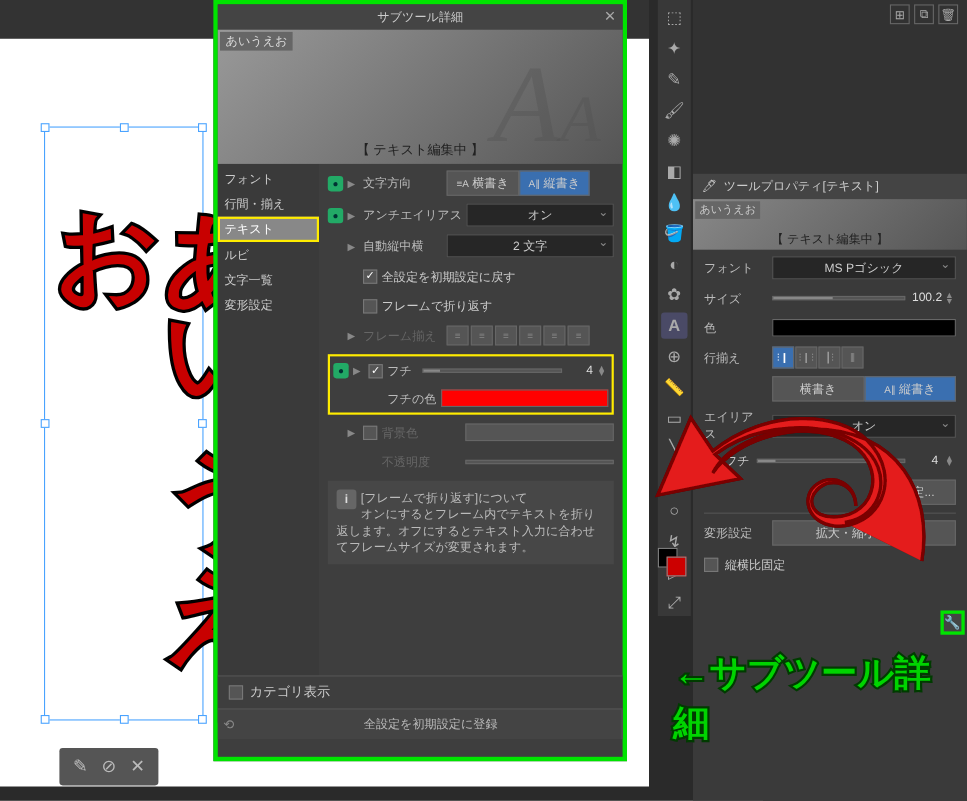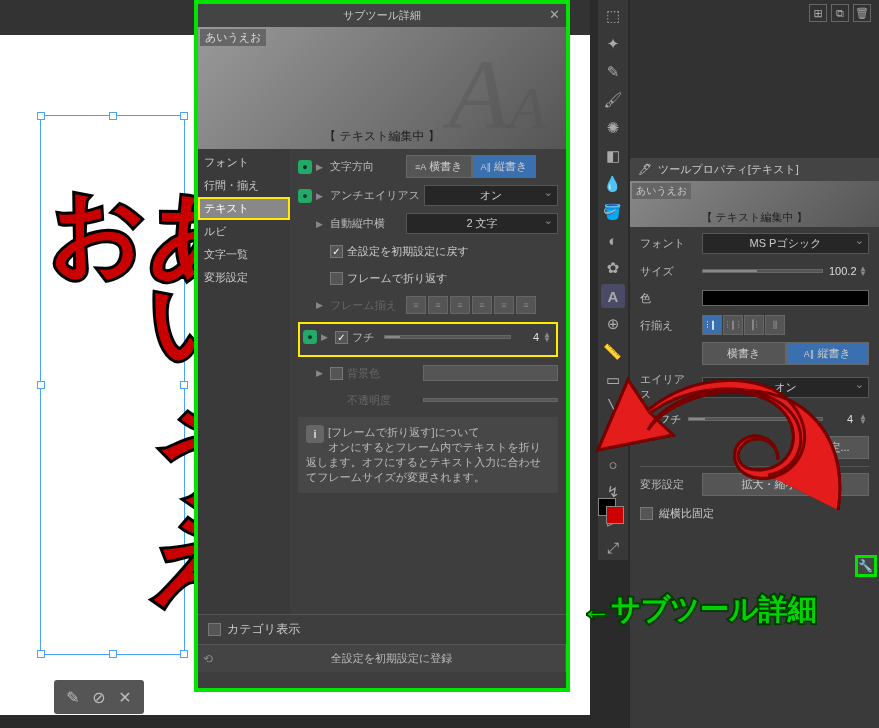--- a/index.html
+++ b/index.html
@@ -80,21 +80,21 @@
 .align-set { display:flex; gap:1px; }
 .align-set .al { width:20px; height:20px; background:#555; border:1px solid #666; display:flex; align-items:center; justify-content:center; font-size:9px; color:#999; }
 .align-set .al.sel { background:#3a6fb0; color:#fff; }
 .spacer-line { height:1px; background:#555; margin:6px 0; }
 .transform-btn { flex:1; background:#555; border:1px solid #666; padding:3px 6px; text-align:center; }
 
 
 .arrow { position:absolute; left:588px; top:340px; width:280px; height:200px; pointer-events:none; }
 
 
-.callout { position:absolute; left:582px; top:590px; font-size:29px; font-weight:900; color:#00d400; -webkit-text-stroke:4px #003b00; paint-order: stroke fill; }
+.callout { position:absolute; left:612px; top:590px; font-size:33px; font-weight:900; color:#00d400; -webkit-text-stroke:4px #003b00; paint-order: stroke fill; }
 .green-wrench { position:absolute; right:2px; top:555px; width:22px; height:22px; border:3px solid #00e400; background:#444; display:flex; align-items:center; justify-content:center; font-size:12px; color:#aaa; }
 
 svg { display:block; }
 </style>
 </head>
 <body>
 
 <div class="canvas-area">
   <div class="dark-top"></div>
   <div class="text-frame">
@@ -198,20 +198,27 @@
         <div class="row" style="margin-bottom:5px">
           <span class="eye">●</span>
             <span class="tri">▶</span>
           <span class="chk on"></span>
           <span class="lbl" style="min-width:28px">フチ</span>
           <div class="slider">
               <div class="track" style="width:12%"></div>
             </div>
           <span class="spin">4</span>
           <span class="updown">▲<br>▼</span>
+        </div>
+        <div class="row" style="margin-bottom:0">
+          <span style="width:14px"></span>
+            <span style="width:10px"></span>
+            <span style="width:13px"></span>
+          <span class="lbl" style="min-width:40px">フチの色</span>
+          <div class="colorbox" style="background:#ff0000"></div>
         </div>
       </div>
 
       <div class="row" style="margin-top:6px">
         <span style="width:14px"></span>
           <span class="tri">▶</span>
         <span class="chk"></span>
         <span class="lbl dis">背景色</span>
         <div class="colorbox" style="background:#555"></div>
       </div>

